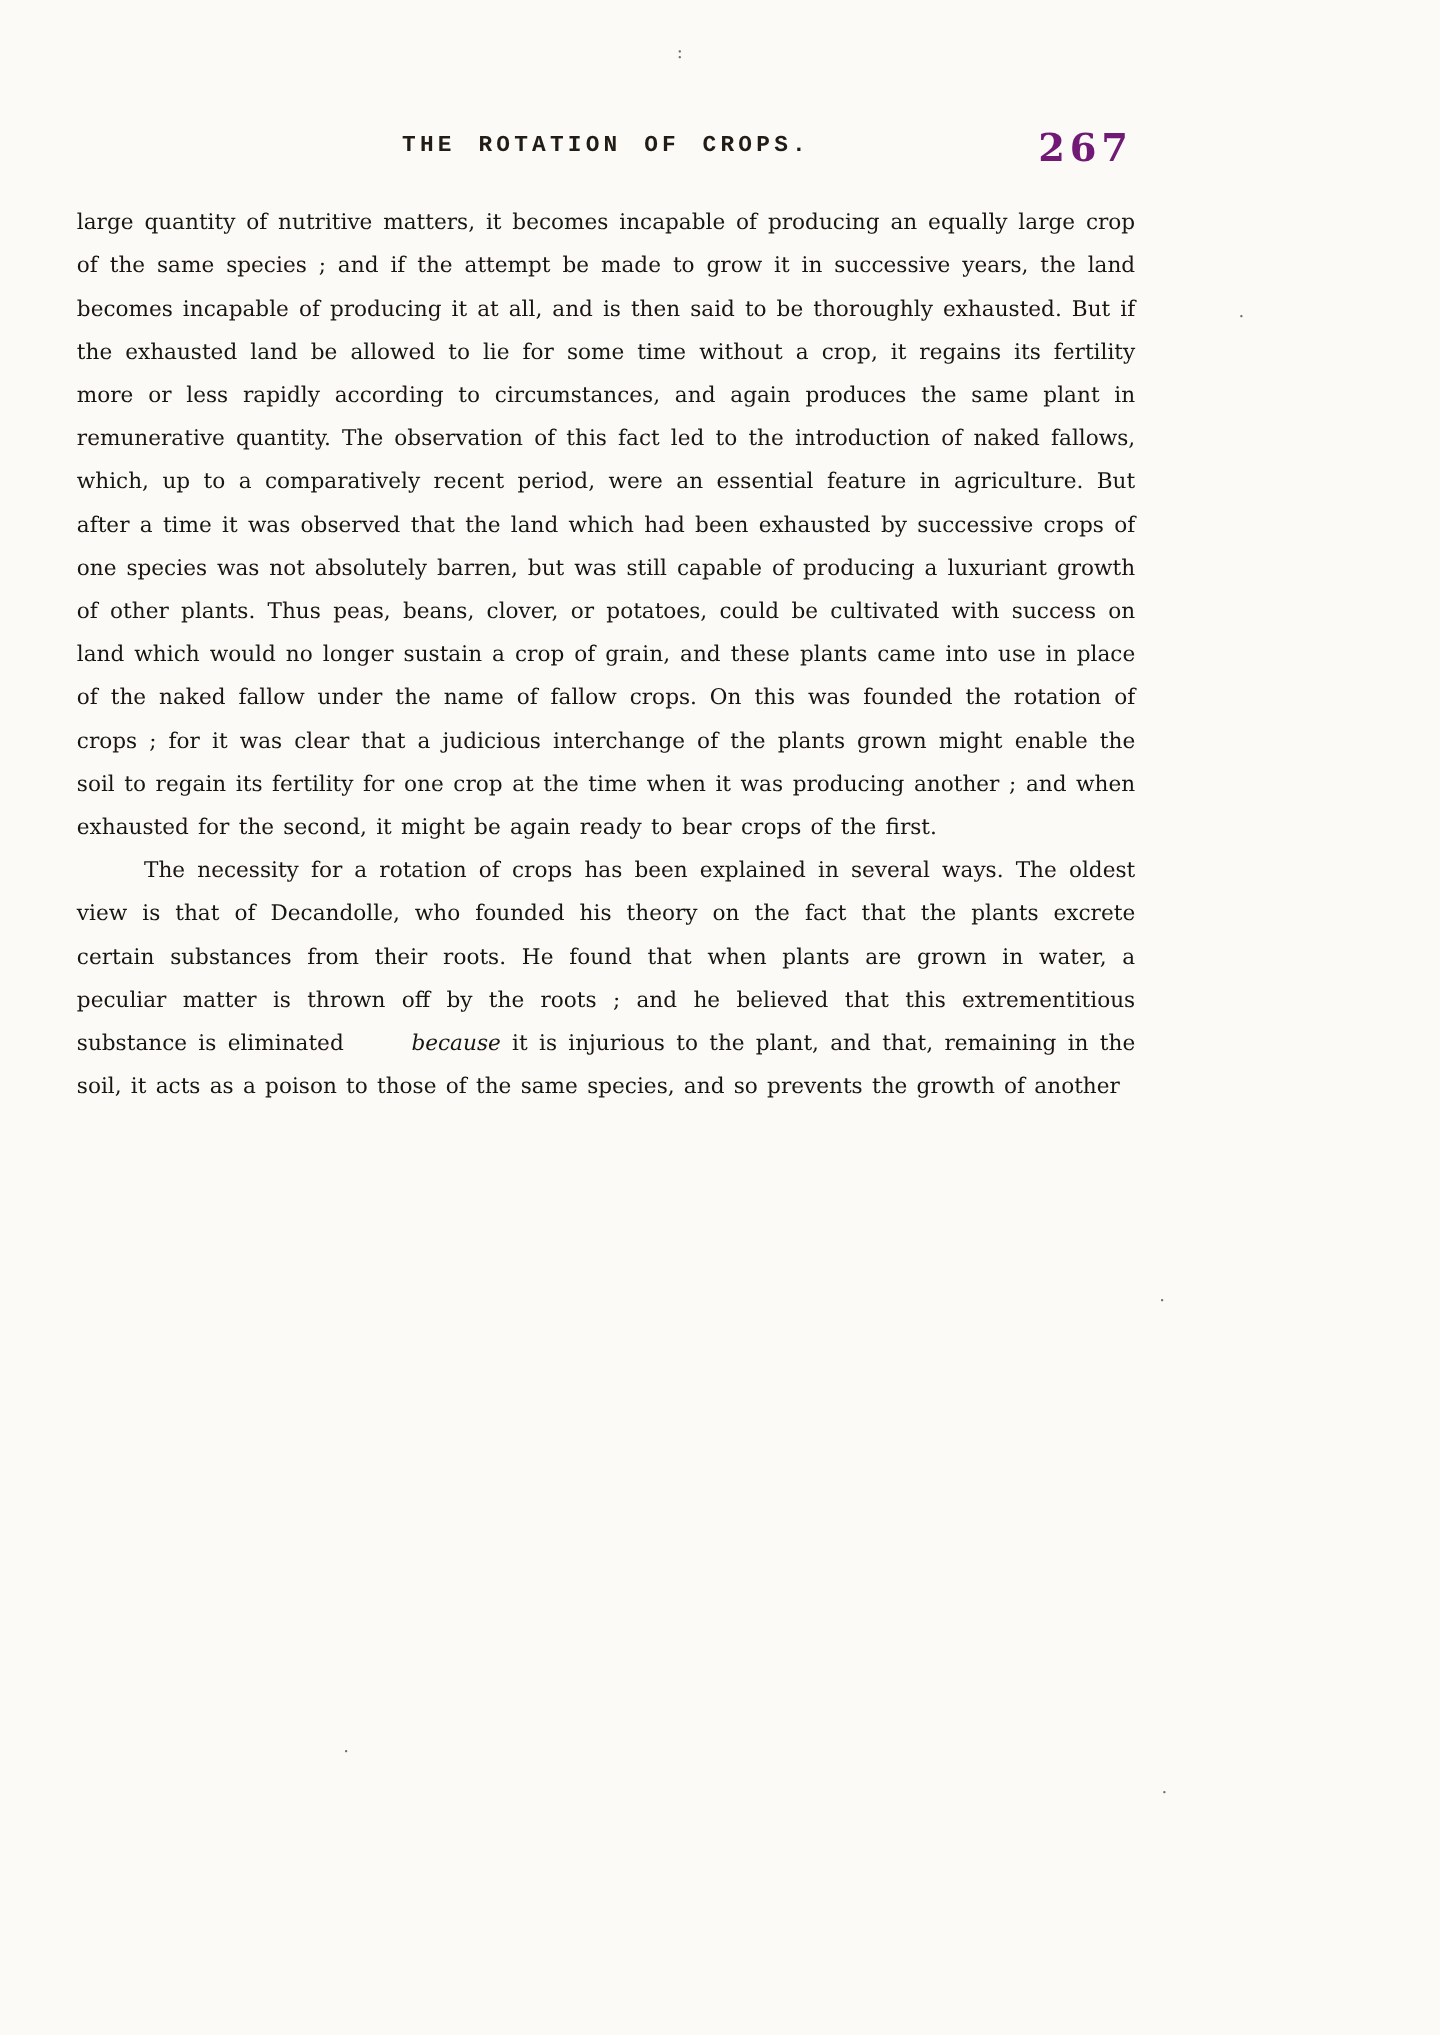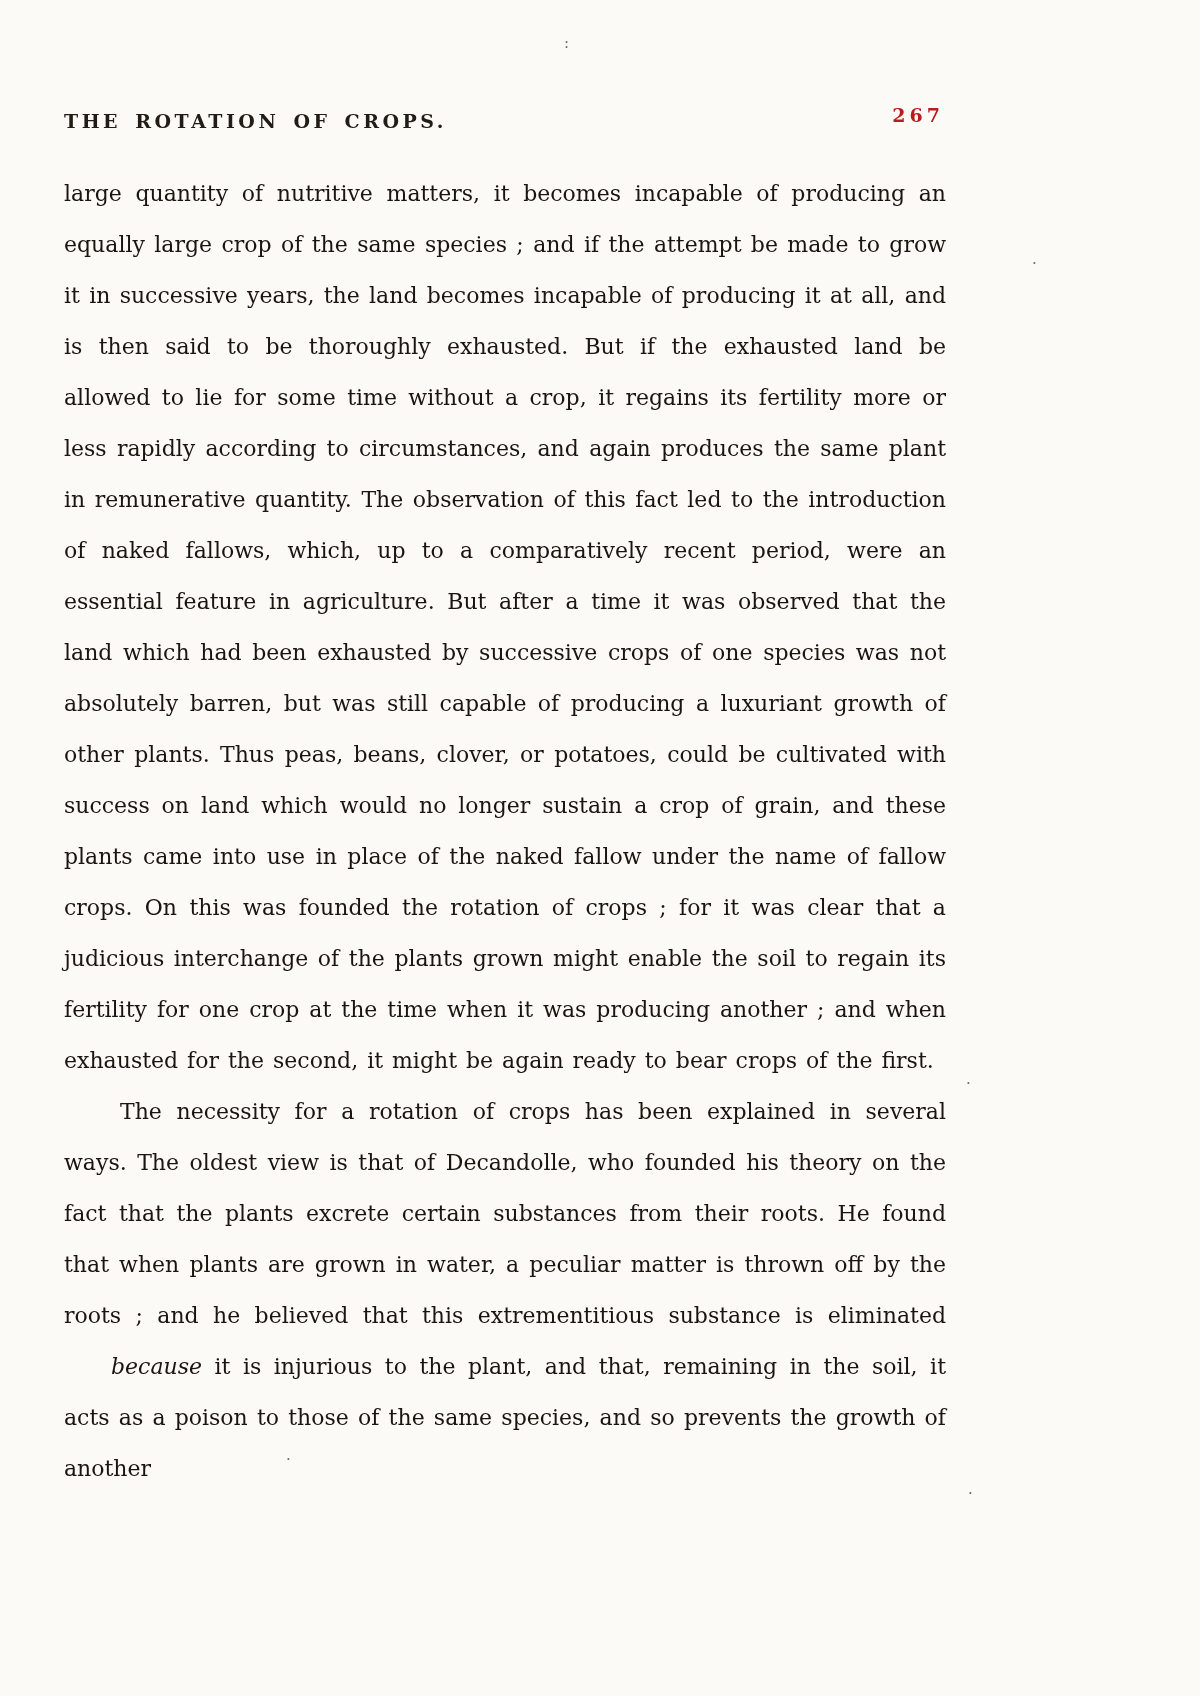--- a/index.html
+++ b/index.html
@@ -27,39 +27,41 @@
   .page-header {
     position: relative;
     height: 26px;
     margin-bottom: 34px;
   }
   .running-title {
     position: absolute;
     left: 0;
     right: 0;
     top: 2px;
+    text-align: center;
     font-size: 19px;
     letter-spacing: 3.5px;
     word-spacing: 4px;
     font-weight: bold;
     color: #211c15;
+    font-family: Liberation Mono, monospace;
   }
   .page-number {
     position: absolute;
     right: 2px;
     top: -4px;
-    font-size: 19px;
+    font-size: 32px;
     letter-spacing: 4px;
     font-weight: bold;
-    color: #b91c1c;
+    color: #701a75;
   }
   .page-body p {
     margin: 0;
-    font-size: 22px;
-    line-height: 51px;
+    font-size: 18px;
+    line-height: 36px;
     text-align: justify;
     word-spacing: 2px;
   }
   .page-body p.indent {
     text-indent: 56px;
   }
   .page-body em {
     font-style: italic;
     margin-left: 47px;
   }

